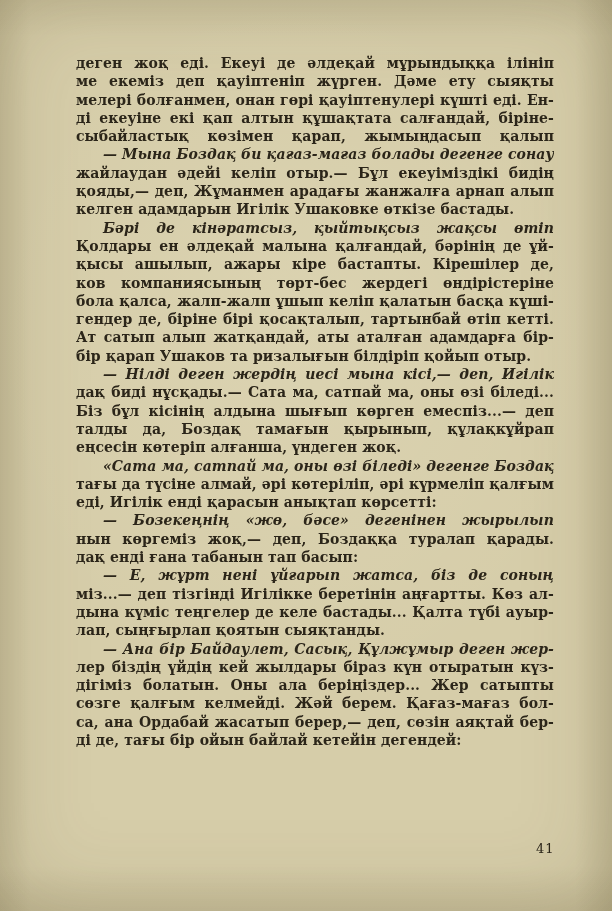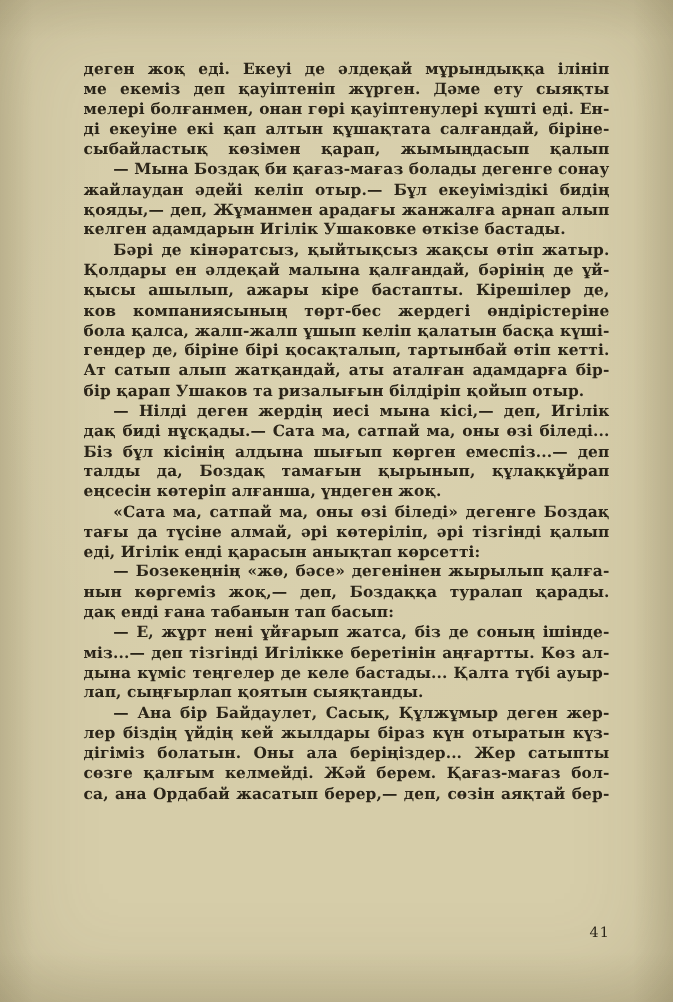--- a/index.html
+++ b/index.html
@@ -40,20 +40,21 @@
     text-align-last: justify;
     white-space: normal;
     overflow: hidden;
     height: 18.3px;
   }
   .line.last {
     text-align-last: left;
   }
   .line.first-indent {
     text-indent: 27px;
+    font-style: italic;
   }
   .page-number {
     position: absolute;
     left: 536px;
     top: 841px;
     color: var(--ink, #2b2519);
     font-size: 13px;
     font-weight: 400;
     letter-spacing: 1px;
   }
@@ -88,36 +89,37 @@
       </div>
       <div class="para">
         <div class="line first-indent">— Нілді деген жердің иесі мына кісі,— деп, Игілік Боз-</div>
         <div class="line">дақ биді нұсқады.— Сата ма, сатпай ма, оны өзі біледі...</div>
         <div class="line">Біз бұл кісінің алдына шығып көрген емеспіз...— деп тоқ-</div>
         <div class="line">талды да, Боздақ тамағын қырынып,  құлақкұйрап кеткен</div>
         <div class="line last">еңсесін көтеріп алғанша, үндеген жоқ.</div>
       </div>
       <div class="para">
         <div class="line first-indent">«Сата ма, сатпай ма, оны өзі біледі» дегенге Боздақ би</div>
-        <div class="line">тағы да түсіне алмай, әрі көтеріліп, әрі тізгінді қалып</div>
+        <div class="line">тағы да түсіне алмай, әрі көтеріліп, әрі күрмеліп қалғым</div>
         <div class="line last">еді, Игілік енді қарасын анықтап көрсетті:</div>
       </div>
       <div class="para">
         <div class="line first-indent">— Бозекеңнің «жө, бәсе» дегенінен жырылып қалға-</div>
         <div class="line">нын көргеміз жоқ,— деп, Боздаққа туралап қарады. Боз-</div>
         <div class="line last">дақ енді ғана табанын тап басып:</div>
       </div>
       <div class="para">
         <div class="line first-indent">— Е, жұрт нені ұйғарып жатса, біз де соның ішінде-</div>
         <div class="line">міз...— деп тізгінді Игілікке беретінін аңғартты. Көз ал-</div>
         <div class="line">дына күміс теңгелер де келе бастады... Қалта түбі ауыр-</div>
         <div class="line last">лап, сыңғырлап қоятын сыяқтанды.</div>
       </div>
       <div class="para">
         <div class="line first-indent">— Ана бір Байдаулет, Сасық, Құлжұмыр деген жер-</div>
         <div class="line">лер біздің үйдің кей жылдары біраз күн отыратын күз-</div>
         <div class="line">дігіміз болатын. Оны ала беріңіздер... Жер сатыпты деген</div>
         <div class="line">сөзге қалғым келмейді.  Жәй берем.  Қағаз-мағаз бол-</div>
         <div class="line">са, ана Ордабай жасатып берер,— деп, сөзін аяқтай бер-</div>
+        <div class="line last">ді де, тағы бір ойын байлай кетейін дегендей:</div>
       </div>
     </div>
   <div class="page-number">41</div>
 </div>
 
 </body></html>

